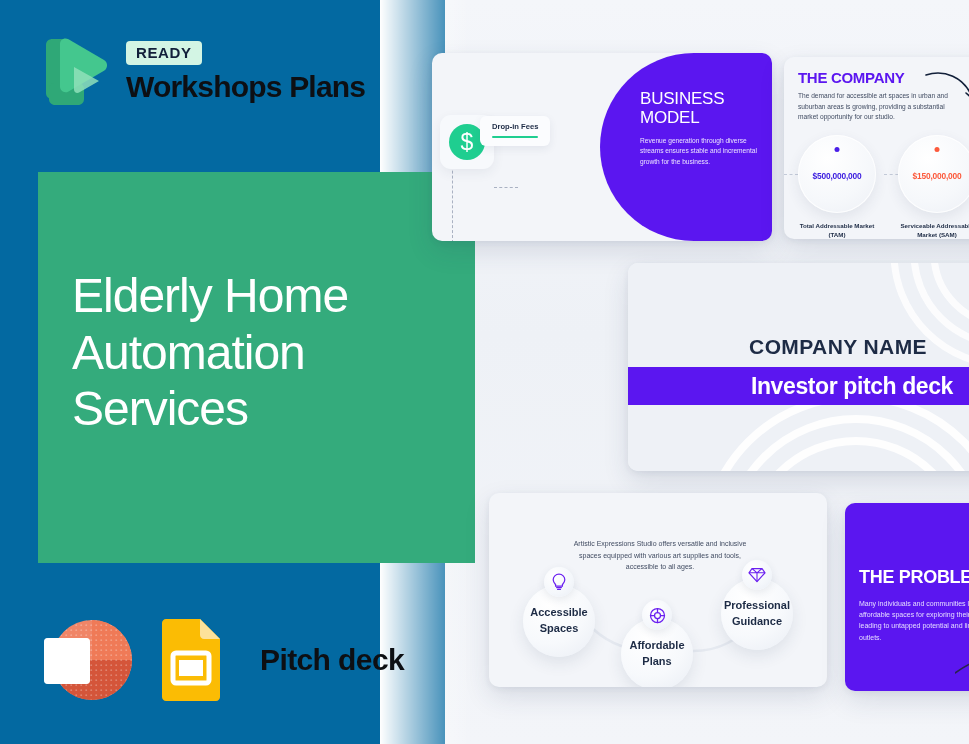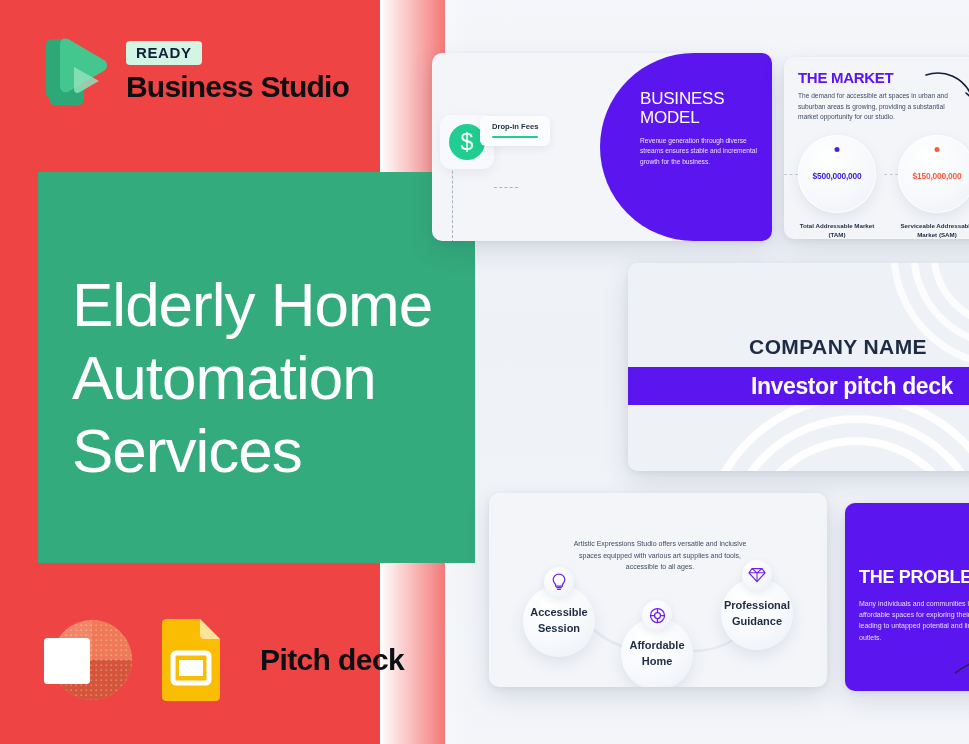--- a/index.html
+++ b/index.html
@@ -5,21 +5,21 @@
   * { box-sizing: border-box; margin: 0; padding: 0; }
   html, body {
     width: 969px; height: 744px;
     font-family: "Liberation Sans", sans-serif;
     background: #ffffff;
     overflow: hidden;
   }
   #root {
     position: relative;
     width: 814px; height: 744px;
-    background: #ef4444;
+    background: #0369a1;
   }
   
   .bg-right-panel {
     position: absolute; left: 445px; top: 0; width: 524px; height: 744px;
     background: linear-gradient(180deg,#f4f6fa 0%, #eef1f6 45%, #f3f5f9 100%);
   }
   .bg-fade {
     position: absolute; left: 380px; top: 0; width: 90px; height: 744px;
     background: linear-gradient(90deg, rgba(255,255,255,1) 0%, rgba(244,246,250,0) 100%);
   }
@@ -41,21 +41,21 @@
     padding: 3px 10px 4px; border-radius: 4px;
   }
   .brand-title {
     font-size: 30px; font-weight: 800; color: #0d0f13;
     letter-spacing: -0.8px; margin-top: 5px; white-space: nowrap;
   }
 
   
   .hero-title {
     position: absolute; left: 72px; top: 268px; width: 420px;
-    color: #ffffff; font-size: 62px; line-height: 1.18;
+    color: #ffffff; font-size: 48px; line-height: 1.18;
     font-weight: 400; letter-spacing: -1px;
   }
 
   
   .footer-row {
     position: absolute; left: 40px; top: 614px;
     display: flex; align-items: center; gap: 22px;
   }
   .ppt-icon { position: relative; width: 96px; height: 92px; flex: none; }
   .slides-icon { position: relative; width: 64px; height: 82px; flex: none; }
@@ -219,21 +219,21 @@
     <div class="logo-mark">
       <svg width="70" height="78" viewBox="0 0 70 78">
         <path d="M6 12 C6 8 9 6 12.5 6 L24 6 C27 6 29 8 29 11.5 L29 60 C29 63.5 26.5 66 23 66 L12 66 C8.5 66 6 63.5 6 60 Z" fill="#2fa877"></path>
         <path d="M9 56 C9 52.5 11.5 50 15 50 L38 50 C41.5 50 44 52.5 44 56 L44 66 C44 69.5 41.5 72 38 72 L15 72 C11.5 72 9 69.5 9 66 Z" fill="#2fa877"></path>
         <path d="M20 11 C20 6.5 24.5 4 28.5 6.3 L64 27 C68 29.4 68 35.3 64 37.7 L28.5 58.4 C24.5 60.7 20 58.1 20 53.6 Z" fill="#44c78e"></path>
         <path d="M34 34 L34 56.5 C34 59.5 37 61 39.5 59.3 L59 48 Z" fill="#8fe0ba" opacity="0.85"></path>
       </svg>
     </div>
     <div>
       <span class="badge-ready">READY</span>
-      <div class="brand-title">Business Studio</div>
+      <div class="brand-title">Workshops Plans</div>
     </div>
   </div>
 
   <div class="hero-title">Elderly Home Automation Services</div>
 
   <div class="footer-row">
     <div class="ppt-icon">
       <svg width="96" height="92" viewBox="0 0 96 92">
         <defs>
           <clipPath id="ppclip">
@@ -286,21 +286,21 @@
     </div>
     <div class="bm-blob">
       <div class="bm-blob-inner">
         <div class="bm-title">BUSINESS MODEL</div>
         <div class="bm-desc">Revenue generation through diverse streams ensures stable and incremental growth for the business.</div>
       </div>
     </div>
   </div>
 
   <div class="slide" id="slide-market">
-    <div class="mk-title">THE MARKET</div>
+    <div class="mk-title">THE COMPANY</div>
     <div class="mk-desc">The demand for accessible art spaces in urban and suburban areas is growing, providing a substantial market opportunity for our studio.</div>
     <div class="mk-arrow">
       <svg width="56" height="40" viewBox="0 0 56 40">
         <path d="M2 6 C20 0 40 8 48 28" fill="none" stroke="#12203a" stroke-width="1.6" stroke-linecap="round"></path>
         <path d="M42 24 L49 30 L50 21" fill="none" stroke="#12203a" stroke-width="1.6" stroke-linecap="round" stroke-linejoin="round"></path>
       </svg>
     </div>
     <div class="mk-dash" style="left:0;width:14px;"></div>
     <div class="mk-dash" style="left:100px;width:20px;"></div>
 
@@ -354,34 +354,34 @@
 
     <div class="sol-node" id="sol-node-0">
       <div class="sol-ico">
         <svg width="16" height="18" viewBox="0 0 16 18">
           <path d="M8 1.2 C4.6 1.2 2.2 3.7 2.2 6.8 C2.2 9 3.5 10.3 4.6 11.6 L4.6 13 L11.4 13 L11.4 11.6 C12.5 10.3 13.8 9 13.8 6.8 C13.8 3.7 11.4 1.2 8 1.2 Z" fill="none" stroke="#6b21f0" stroke-width="1.25"></path>
           <path d="M5.6 14.6 L10.4 14.6" stroke="#6b21f0" stroke-width="1.25" stroke-linecap="round"></path>
           <path d="M6.6 16.4 L9.4 16.4" stroke="#6b21f0" stroke-width="1.25" stroke-linecap="round"></path>
         </svg>
       </div>
       <div class="sol-disc">
-        <span>Accessible Session</span>
+        <span>Accessible Spaces</span>
       </div>
     </div>
 
     <div class="sol-node" id="sol-node-1">
       <div class="sol-ico">
         <svg width="17" height="17" viewBox="0 0 17 17">
           <circle cx="8.5" cy="8.5" r="7" fill="none" stroke="#6b21f0" stroke-width="1.25"></circle>
           <circle cx="8.5" cy="8.5" r="3" fill="none" stroke="#6b21f0" stroke-width="1.25"></circle>
           <path d="M8.5 1.5 L8.5 5.5 M8.5 11.5 L8.5 15.5 M1.5 8.5 L5.5 8.5 M11.5 8.5 L15.5 8.5" stroke="#6b21f0" stroke-width="1.25" stroke-linecap="round"></path>
         </svg>
       </div>
       <div class="sol-disc">
-        <span>Affordable Home</span>
+        <span>Affordable Plans</span>
       </div>
     </div>
 
     <div class="sol-node" id="sol-node-2">
       <div class="sol-ico">
         <svg width="18" height="16" viewBox="0 0 18 16">
           <path d="M4 1.5 L14 1.5 L17 5.8 L9 14.6 L1 5.8 Z" fill="none" stroke="#6b21f0" stroke-width="1.25" stroke-linejoin="round"></path>
           <path d="M1 5.8 L17 5.8 M4 1.5 L9 5.8 L14 1.5 M9 5.8 L9 14.6" fill="none" stroke="#6b21f0" stroke-width="1.1"></path>
         </svg>
       </div>

